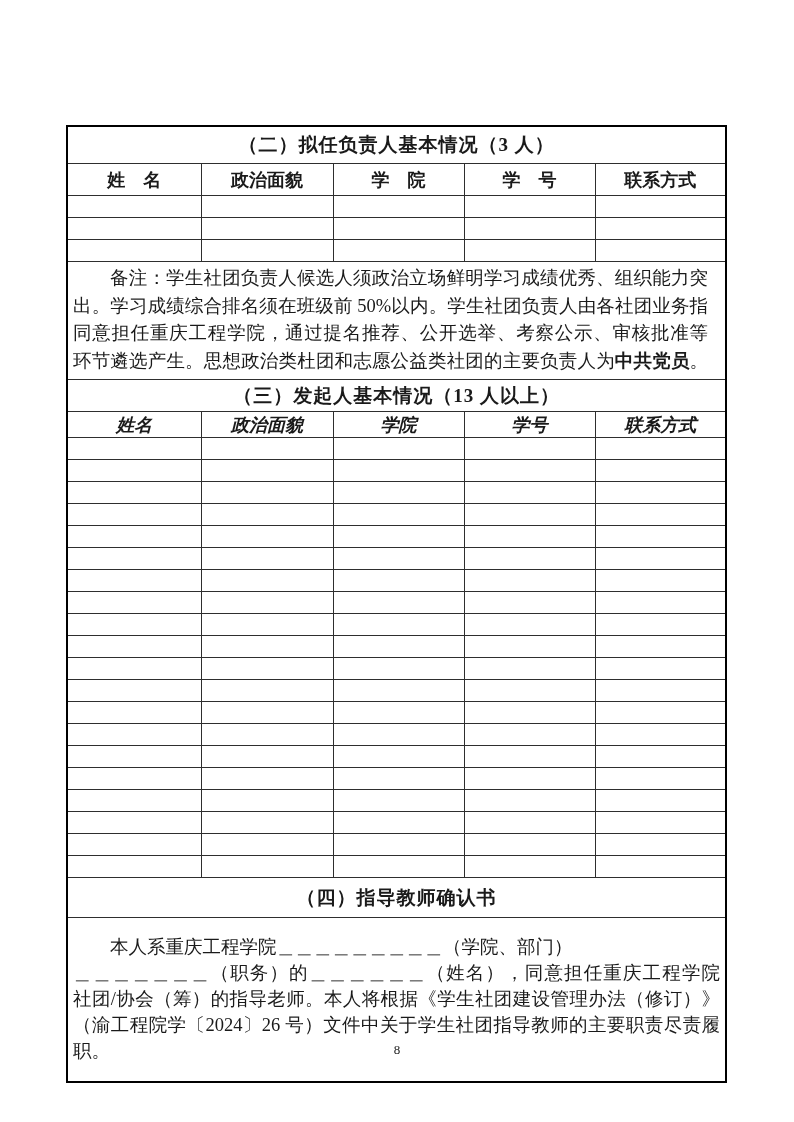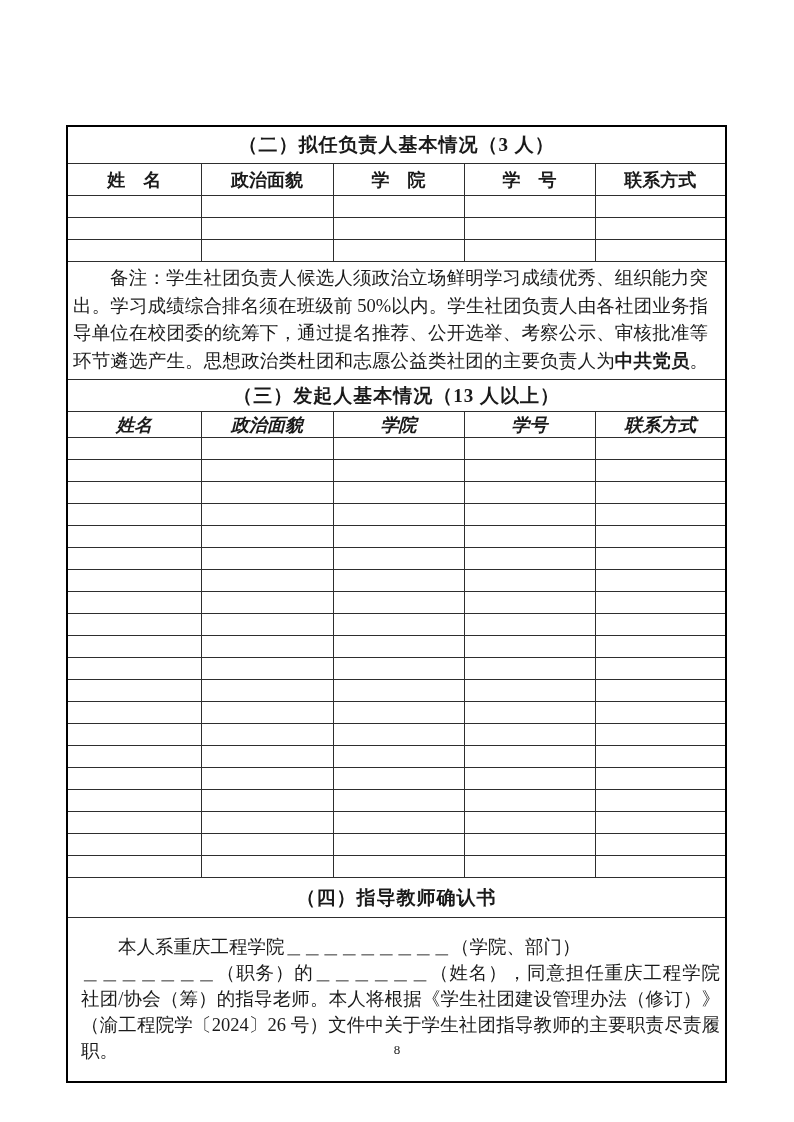--- a/index.html
+++ b/index.html
@@ -41,21 +41,21 @@
   .head3 th{height:25px;font-style:italic;}
   .empty-row td{height:21px;}
   .note-cell{
     height:114px;
     vertical-align:top;
     padding:3px 17px 0 5px;
   }
   .para-cell{
     height:147px;
     vertical-align:top;
-    padding:16px 5px 0 13px;
+    padding:16px 5px 0 5px;
   }
   .tline{
     font-size:18.5px;
     line-height:27.6px;
     white-space:nowrap;
     overflow:hidden;
   }
   .pline{
     font-size:18.5px;
     line-height:26px;
@@ -128,21 +128,21 @@
           <td></td>
         </tr>
       </tbody>
 
     <tbody>
       <tr>
         <td colspan="5" class="note-cell">
           <div id="note-lines">
               <div class="tline indent jl"><span>备注：学生社团负责人候选人须政治立场鲜明学习成绩优秀、组织能力突</span></div>
               <div class="tline jl"><span>出。学习成绩综合排名须在班级前 50%以内。学生社团负责人由各社团业务指</span></div>
-              <div class="tline jl"><span>导单位在校团委的统筹下，通过提名推荐、公开选举、考察公示、审核批准等</span></div>
+              <div class="tline jl"><span>同意担任重庆工程学院，通过提名推荐、公开选举、考察公示、审核批准等</span></div>
               <div class="tline jl"><span>环节遴选产生。思想政治类杜团和志愿公益类社团的主要负责人为</span><span class="bseg">中共党员</span><span>。</span></div>
             </div>
         </td>
       </tr>
     </tbody>
 
     <tbody>
       <tr>
         <td colspan="5" class="title-cell h-t3">（三）发起人基本情况（13 人以上）</td>
       </tr>

